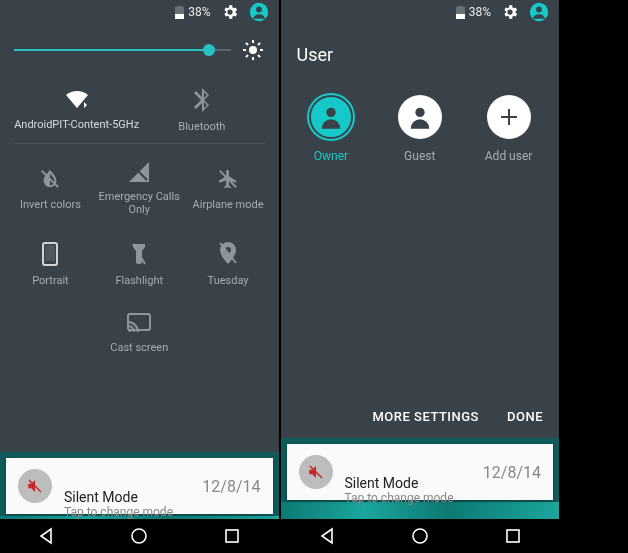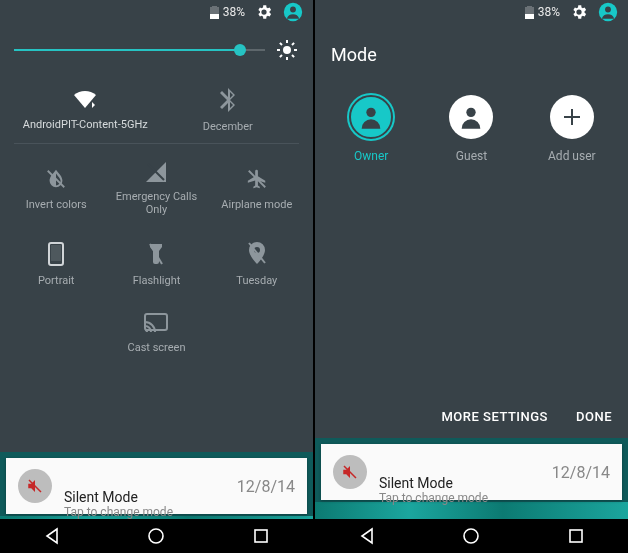--- a/index.html
+++ b/index.html
@@ -1,17 +1,17 @@
 <!DOCTYPE html>
 <html><head>
 <meta charset="utf-8">
 <style>
   * { box-sizing: border-box; margin: 0; padding: 0; }
   html, body { width: 628px; height: 553px; font-family: Roboto, Arial, sans-serif; background: #000; }
-  .wrap { display: flex; width: 628px; height: 553px; gap: 2px; background:#000; }
+  .wrap { display: flex; width: 559px; height: 553px; gap: 2px; background:#000; }
   .phone { width: 313px; height: 553px; position: relative; background: #0f5a5a; overflow: hidden; }
   .shade { position: absolute; top: 0; left: 0; right: 0; background: #384248; color: #fff; }
   .shade1 { height: 452px; }
   .shade2 { height: 438px; }
   .status { height: 24px; display: flex; align-items: center; justify-content: flex-end; padding: 0 10px 0 12px; gap: 10px; font-size: 11px; color: #fff; }
   .batt { display: flex; align-items: center; gap: 4px; color: #e8e8e8; font-size: 12px; }
   .clockblock { padding: 6px 14px 10px 14px; }
   .time { font-size: 26px; font-weight: 300; letter-spacing: 0.5px; }
   .time .ampm { font-size: 13px; margin-left: 3px; }
   .date { font-size: 13px; color: #c0c5c8; margin-top: 2px; font-weight: 400; }
@@ -105,21 +105,21 @@
         <svg width="24" height="20" viewBox="0 0 24 20">
               <path class="icon-lit" d="M12 18L1 5a17 17 0 0122 0z"></path>
               <path d="M20 15l3 3 -3 3z" fill="#fff" transform="translate(-1,-3)"></path>
             </svg>
         <div class="tlabel1">AndroidPIT-Content-5GHz</div>
       </div>
       <div class="tile1">
         <svg width="18" height="24" viewBox="0 0 18 24">
               <path class="icon-dim" d="M9 0v9L3 3 1 5l7 7-7 7 2 2 6-6v9l7-7-5-5 5-5zM11 4l3 3-3 3zM11 14l3 3-3 3z"></path>
             </svg>
-        <div class="tlabel">December</div>
+        <div class="tlabel">Bluetooth</div>
       </div>
     </div>
 
     <div class="tiles">
       <div class="tile">
         <svg width="22" height="22" viewBox="0 0 24 24">
               <path class="icon-dim" d="M12 2C8 7 5 10 5 14a7 7 0 0014 0c0-4-3-7-7-12zM12 19V6c3 4 5 6 5 8a5 5 0 01-5 5z"></path>
               <path class="icon-dim" d="M3 3l18 18" stroke="#8d969c" stroke-width="2"></path>
             </svg>
         <div class="tlabel">Invert colors</div>
@@ -222,21 +222,21 @@
       </span>
       <span>
         <svg width="20" height="20" viewBox="0 0 24 24">
               <circle cx="12" cy="12" r="11" fill="#17c8c8"></circle>
               <circle cx="12" cy="9" r="3.5" fill="#384248"></circle>
               <path d="M4.5 20a8 8 0 0115 0" fill="#384248"></path>
             </svg>
       </span>
     </div>
 
-    <div class="userhdr">Mode</div>
+    <div class="userhdr">User</div>
 
     <div class="users">
       <div class="ucell">
         <div class="uavatar ua-owner">
           <svg width="28" height="28" viewBox="0 0 24 24">
                 <circle cx="12" cy="8" r="4" fill="#384248"></circle>
                 <path d="M4 22a8 8 0 0116 0" fill="#384248"></path>
               </svg>
         </div>
         <div class="ulabel sel">Owner</div>

